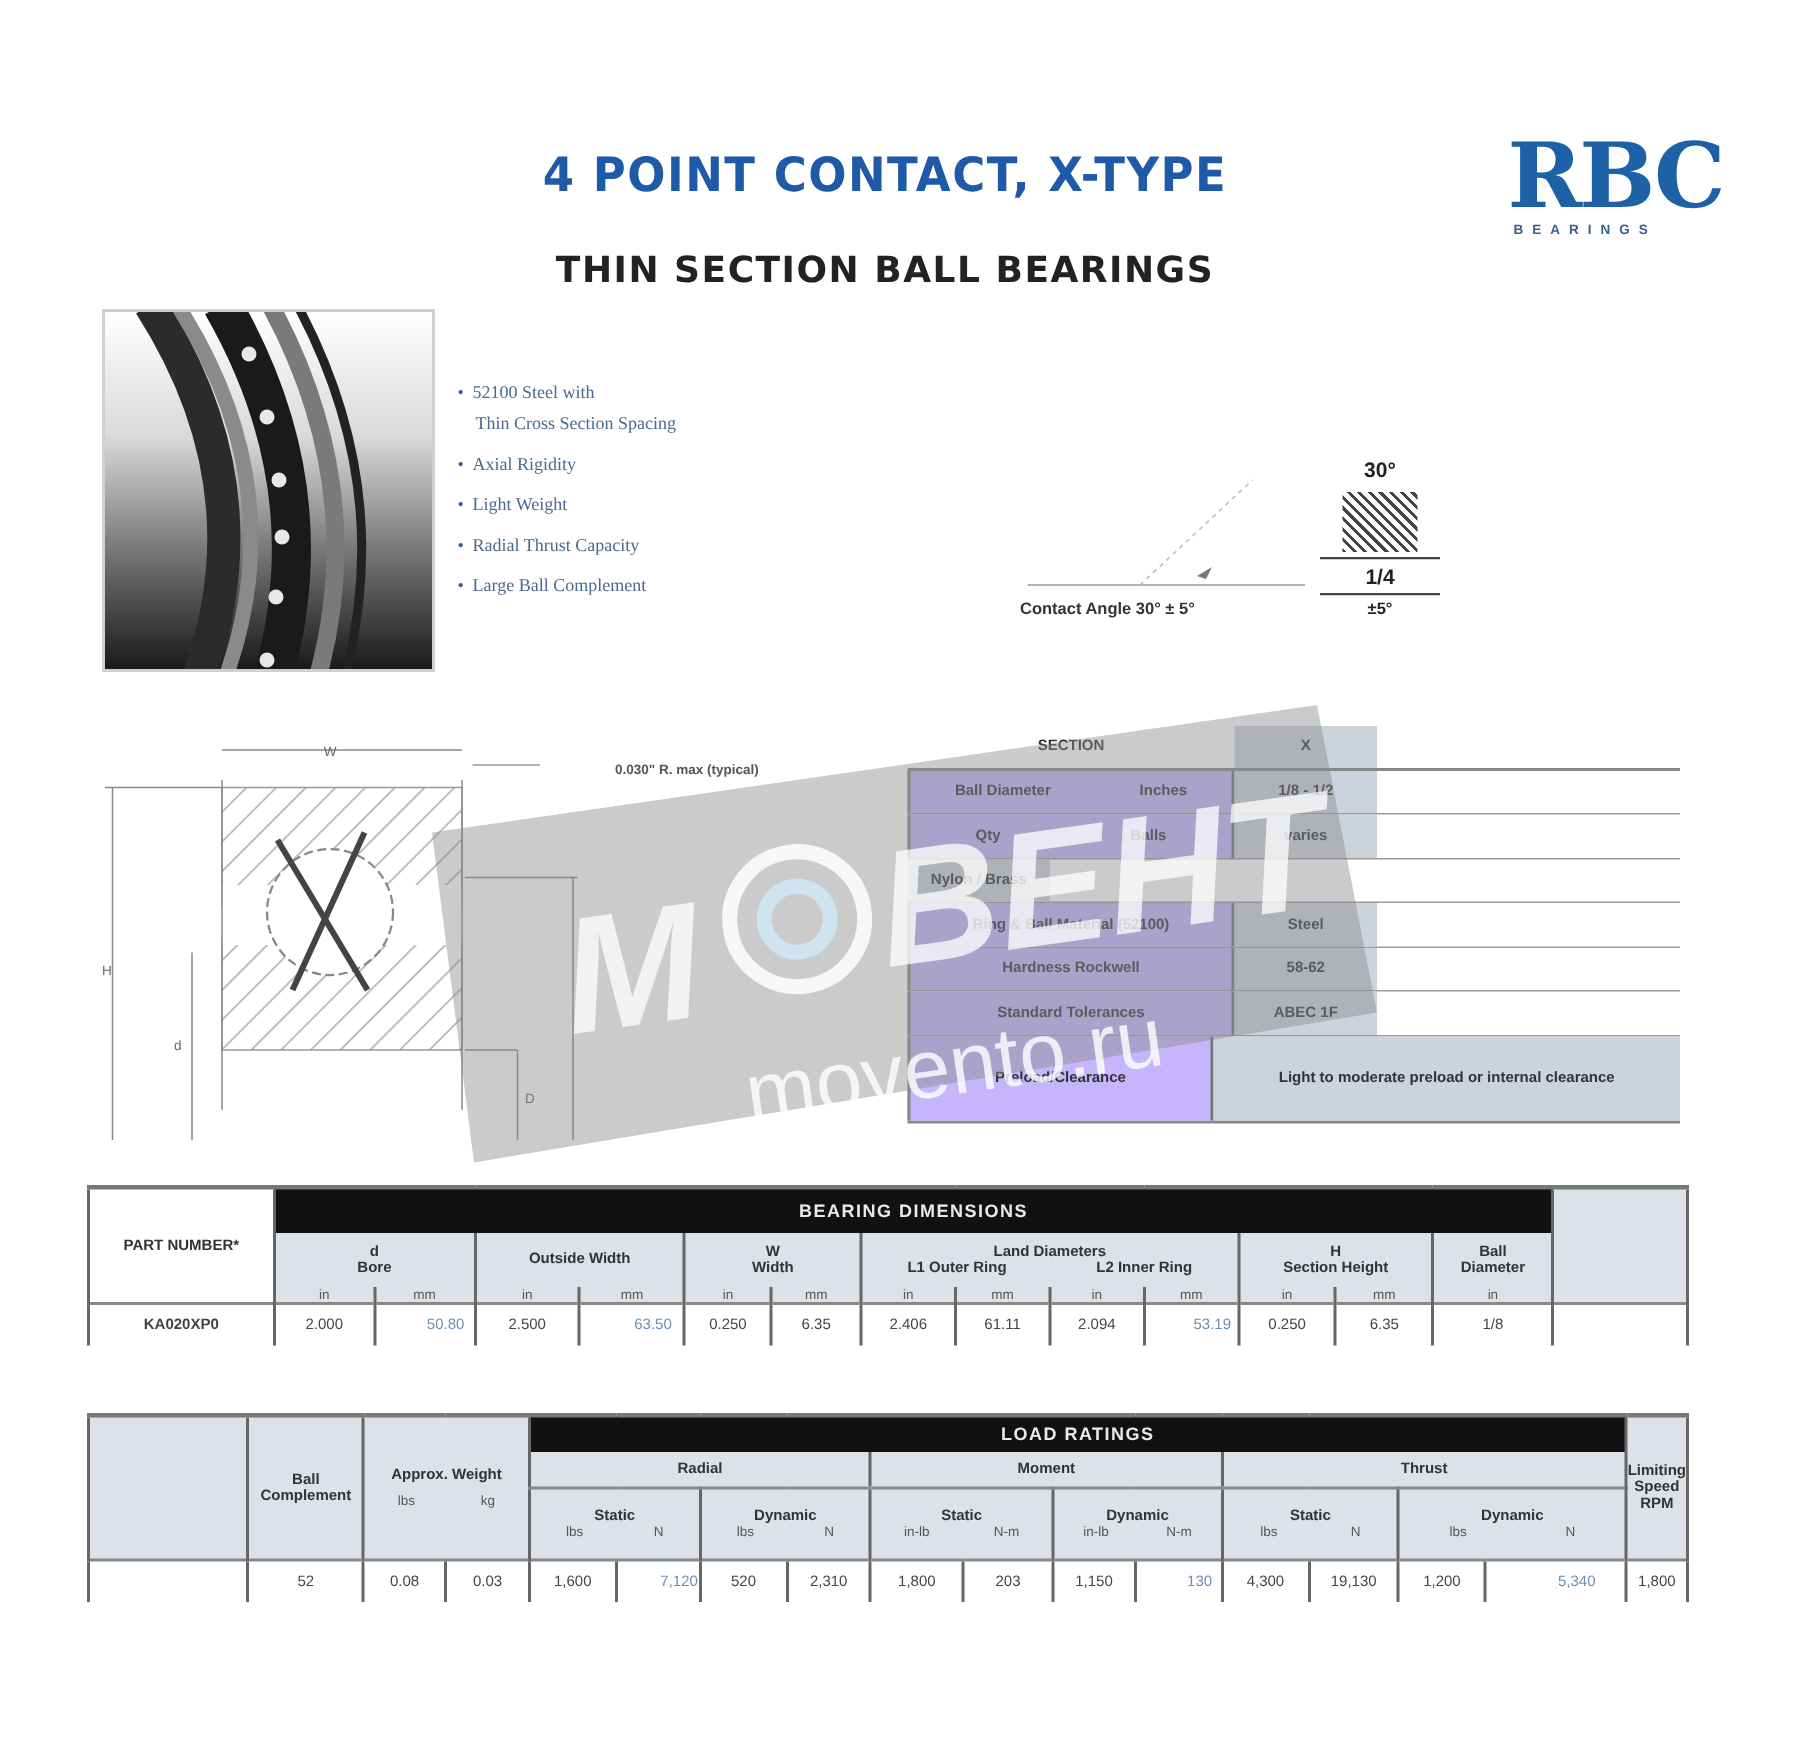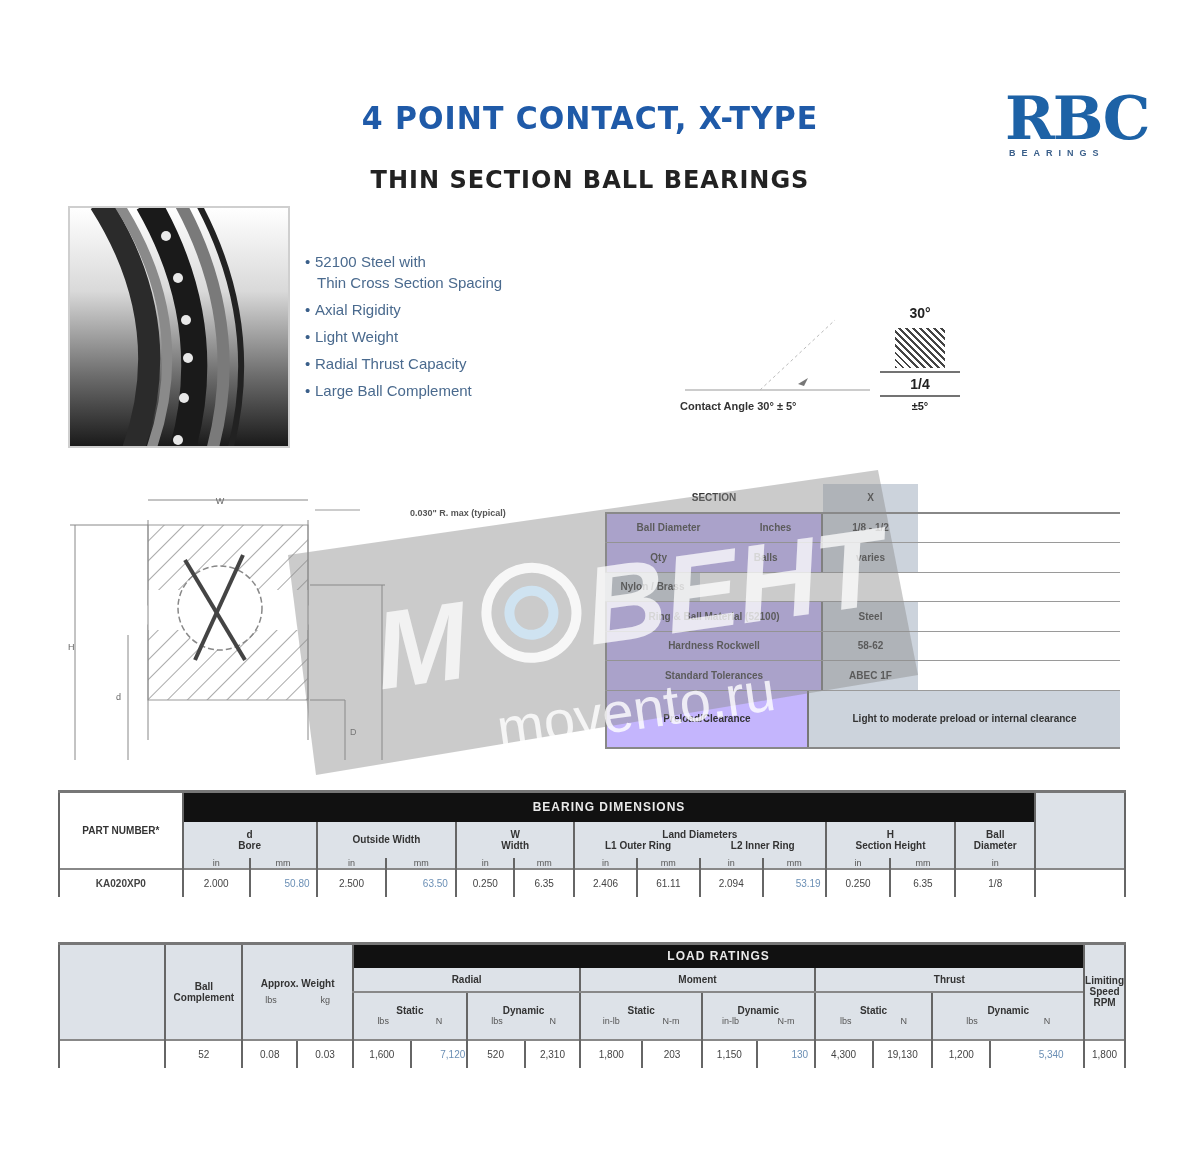--- a/index.html
+++ b/index.html
@@ -15,21 +15,21 @@
   
   .logo { left: 1005px; top: 88px; width: 150px; height: 75px; }
   .logo .letters { font-family: "DejaVu Serif", serif; font-size: 60px; font-weight: 700; color: #1d62a6; line-height: 60px; letter-spacing: -2px; }
   .logo .sub { font-size: 9px; letter-spacing: 6px; color: #3a5f8a; margin-left: 4px; font-weight: 700; }
 
   
   .photo { left: 68px; top: 206px; width: 222px; height: 242px; border: 2px solid #cfcfcf; overflow: hidden;
     background: linear-gradient(180deg, #ffffff 0%, #d9d9d9 35%, #6e6e6e 70%, #1a1a1a 100%); }
 
   
-  .features { left: 305px; top: 248px; width: 260px; font-size: 15px; color: #4a6a8e; line-height: 27px; }
+  .features { left: 305px; top: 248px; width: 260px; font-size: 12px; color: #4a6a8e; line-height: 27px; font-family: Liberation Serif, serif; }
   .features .f { position: relative; padding-left: 10px; }
   .features .f::before { content: "•"; position: absolute; left: 0; top: 0; color: #3a5f8a; }
   .features .f.sub { padding-left: 12px; margin-top: -6px; }
   .features .f.sub::before { content: ""; }
 
   
   .angle { left: 680px; top: 300px; width: 300px; height: 130px; }
 
   
   .drawing { left: 60px; top: 490px; width: 540px; height: 280px; }

